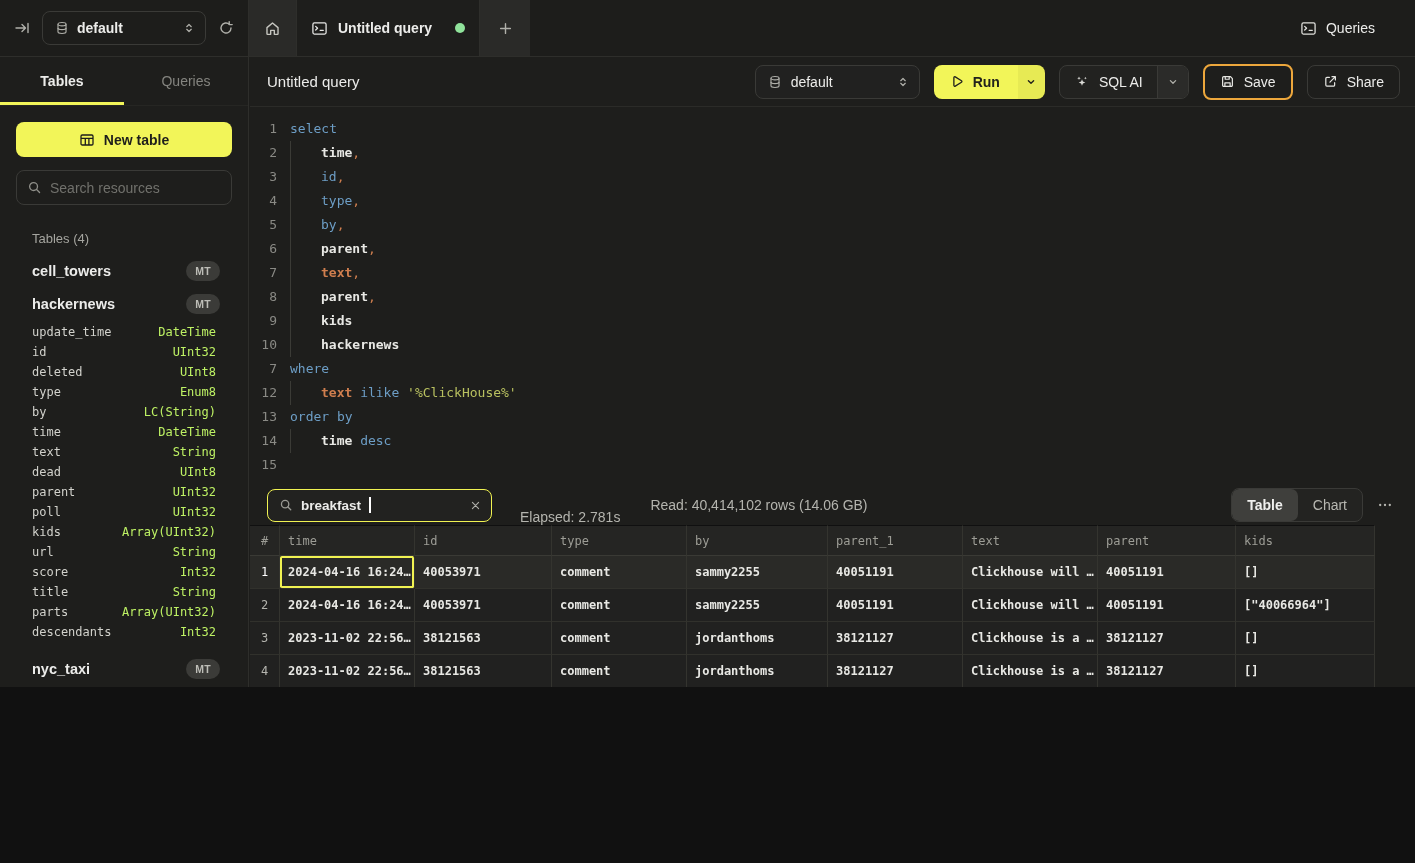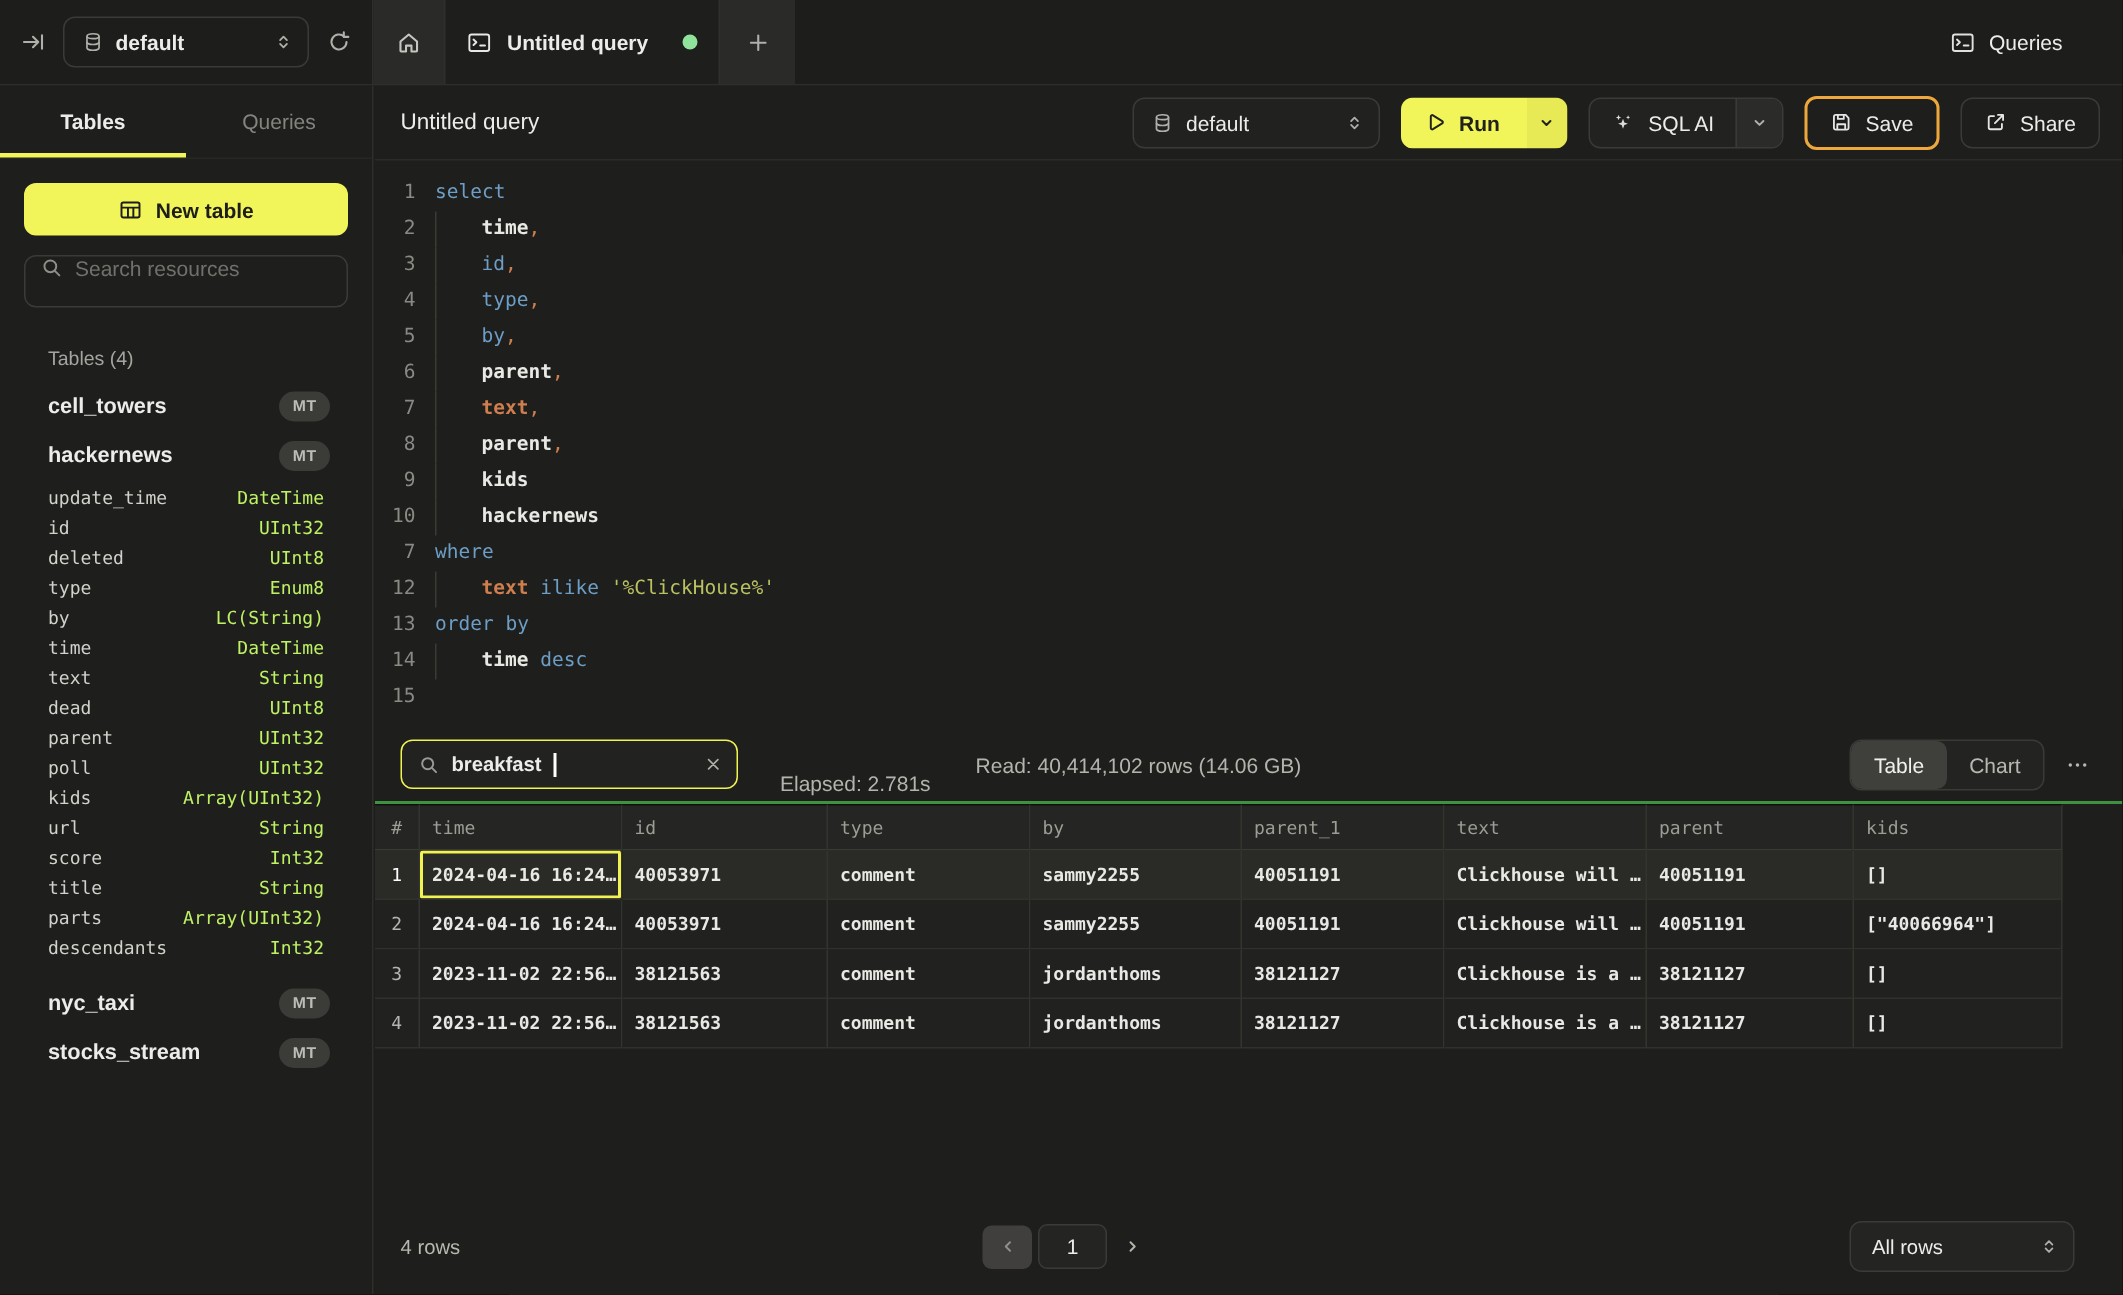--- a/index.html
+++ b/index.html
@@ -3,21 +3,21 @@
 <meta charset="utf-8">
 <style>
   :root{
     --bg:#1d1d1b; --panel:#1e1e1c; --strip:#2a2a28; --cellbg:#212120;
     --border:#2e2e2b; --border2:#3a3a37;
     --text:#ececea; --dim:#a5a59f; --faint:#84847f;
   }
   *{box-sizing:border-box;margin:0;padding:0}
   html,body{background:#111}
   body{font-family:"Liberation Sans",sans-serif;}
-  #app{position:relative;width:1415px;height:863px;background:var(--bg);color:var(--text);overflow:hidden;font-size:14px;}
+  #app{position:relative;width:1415px;height:687px;background:var(--bg);color:var(--text);overflow:hidden;font-size:14px;}
   svg{display:block}
   .ico{color:#b0b0aa}
 
   
   .topbar{position:absolute;top:0;left:0;right:0;height:57px;border-bottom:1px solid var(--border);display:flex;align-items:stretch;}
   .topbar-left{width:249px;display:flex;align-items:center;padding:0 14px;gap:12px;border-right:1px solid var(--border);}
   .db-select{display:flex;align-items:center;gap:8px;height:34px;padding:0 10px 0 12px;border:1px solid var(--border2);border-radius:8px;background:transparent;cursor:pointer;flex:1;}
   .db-select .lbl{font-weight:600;color:var(--text);flex:1;}
   .tabstrip{display:flex;align-items:stretch;background:var(--strip);}
   .home-cell{width:47px;display:flex;align-items:center;justify-content:center;cursor:pointer;}
@@ -29,21 +29,21 @@
   .queries-btn{display:flex;align-items:center;gap:9px;cursor:pointer;color:var(--text);font-weight:500;}
 
   
   .sidebar{position:absolute;top:57px;left:0;width:249px;bottom:0;background:var(--panel);border-right:1px solid var(--border);overflow:hidden;}
   .side-tabs{display:flex;height:49px;border-bottom:1px solid #262623;}
   .side-tab{flex:1;display:flex;align-items:center;justify-content:center;cursor:pointer;color:var(--faint);font-size:14px;position:relative;}
   .side-tab.active{color:var(--text);font-weight:600;}
   .side-tab.active::after{content:"";position:absolute;left:0;right:0;bottom:0;height:3px;background:var(--accent-yellow,#f2f559);}
   .side-body{padding:16px;}
   .new-table-btn{width:100%;height:35px;border:none;border-radius:8px;background:var(--accent-yellow,#f2f559);color:#1d1d1b;font-family:"Liberation Sans",sans-serif;font-size:14px;font-weight:600;display:flex;align-items:center;justify-content:center;gap:9px;cursor:pointer;}
-  .side-search{margin-top:13px;height:35px;border:1px solid var(--border2);border-radius:8px;display:flex;align-items:flex-start;padding:0 10px;gap:8px;}
+  .side-search{margin-top:13px;height:35px;border:1px solid var(--border2);border-radius:8px;display:flex;align-items:center;padding:0 10px;gap:8px;}
   .side-search input{flex:1;background:transparent;border:none;outline:none;color:var(--text);font-family:"Liberation Sans",sans-serif;font-size:14px;}
   .side-search input::placeholder{color:#71716c;}
   .section-label{margin:26px 0 8px 16px;color:var(--dim);font-size:13px;}
   .tbl-row{display:flex;align-items:center;height:33px;padding:0 12px 0 16px;cursor:pointer;border-radius:6px;}
   .tbl-name{flex:1;color:var(--text);font-size:14.5px;font-weight:600;}
   .mt-badge{background:#3b3b38;color:#bdbdb7;font-size:10.5px;font-weight:600;padding:4px 9px;border-radius:11px;letter-spacing:.3px;}
   .engine-line{padding:2px 0 8px 16px;color:#8c8c86;font-size:12px;}
   .cols-list{padding:2px 0 10px 0;}
   .col-row{display:flex;align-items:center;height:20px;padding:0 16px;font-family:"DejaVu Sans Mono",monospace;font-size:12px;}
   .col-name{flex:1;color:#d2d2cc;}
@@ -84,21 +84,21 @@
   .rsearch{width:225px;height:33px;border:1.5px solid var(--highlight-border,#f1f352);border-radius:8px;background:#222220;display:flex;align-items:center;padding:0 10px 0 11px;gap:8px;cursor:text;}
   .rsearch .val{color:var(--text);font-size:13.5px;font-weight:600;}
   .caret{width:1.5px;height:16px;background:#fff;}
   .rsearch .spacer{flex:1;}
   .stat{color:#b4b4ae;font-size:14px;}
   .stat.elapsed{margin-left:28px;margin-top:24px;}
   .stat.read{margin-left:30px;}
   .rt-right{margin-left:auto;display:flex;align-items:center;gap:8px;}
   .seg-ctl{display:flex;height:34px;border:1px solid var(--border2);border-radius:8px;overflow:hidden;background:#232321;}
   .seg{display:flex;align-items:center;justify-content:center;padding:0 15px;color:#b8b8b2;cursor:pointer;font-size:14px;}
-  .seg.active{background:#3f3f3c;color:#f0f0ee;font-weight:400;border-radius:7px;}
+  .seg.active{background:#3f3f3c;color:#f0f0ee;font-weight:700;border-radius:7px;}
   .more-btn{width:28px;height:28px;display:flex;align-items:center;justify-content:center;cursor:pointer;}
   .greenline{height:2px;background:var(--success-green,#3d9140);}
 
   .rtable{width:1125px;font-family:"DejaVu Sans Mono",monospace;}
   .trow{display:flex;}
   .tcell{flex:none;height:33px;display:flex;align-items:center;padding:0 8px;border-right:1px solid #34342f;border-bottom:1px solid #31312c;background:var(--cellbg);color:#e8e8e4;font-size:12px;font-weight:700;white-space:nowrap;overflow:hidden;}
   .trow.thead .tcell{height:31px;background:#252523;color:#9d9d96;font-weight:400;border-bottom:1px solid #3a3a35;border-top:1px solid #101010;}
   .tcell.gut{justify-content:center;padding:0;color:#b5b5af;font-weight:400;}
   .trow.hl .tcell{background:#2a2a27;}
   .trow.hl .tcell.gut{color:#fff;}

